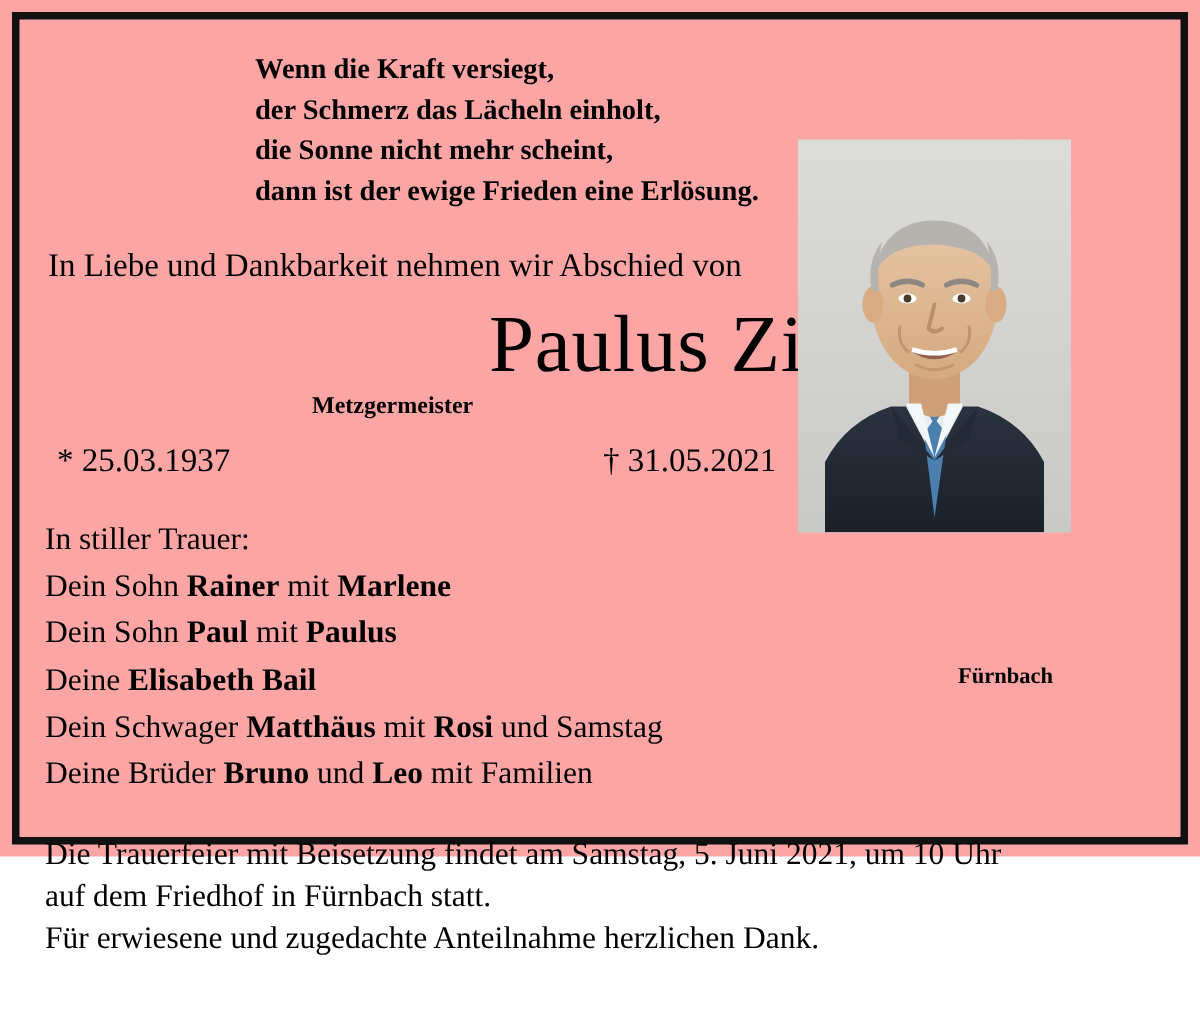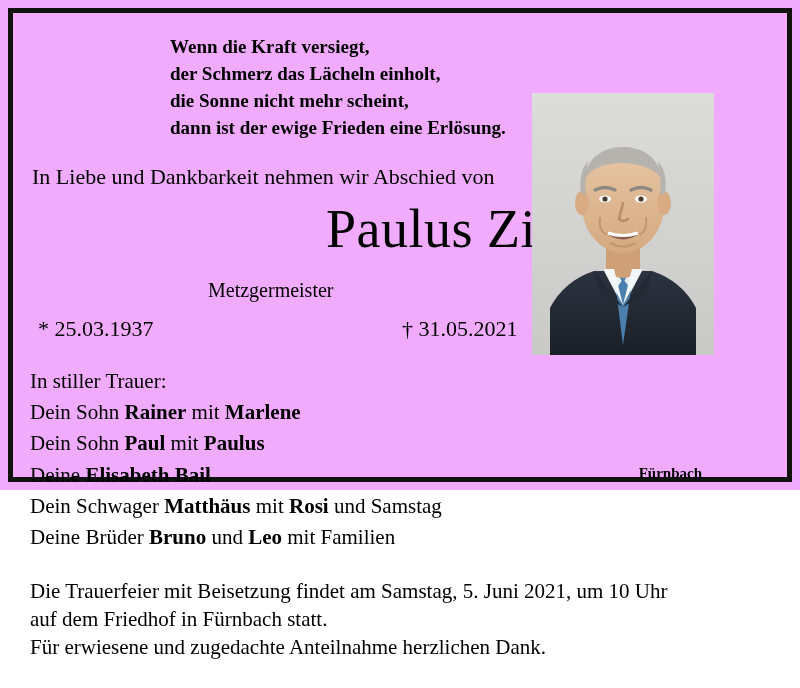--- a/index.html
+++ b/index.html
@@ -10,23 +10,23 @@
   body {
     width: 800px;
     height: 688px;
     font-family: "Liberation Serif", serif;
     color: #000000;
     overflow: hidden;
   }
   .page {
     position: relative;
     width: 800px;
-    height: 490px;
+    height: 571px;
     box-sizing: border-box;
-    background: #f0abfc;
+    background: #fca5a5;
   }
   .border-frame {
     position: absolute;
     left: 8px;
     top: 8px;
     right: 8px;
     bottom: 8px;
     border: 5px solid #111111;
     box-sizing: border-box;
   }
@@ -61,23 +61,23 @@
   .name {
     font-size: 54px;
     text-align: center;
     margin-left: 105px;
     margin-top: 10px;
     letter-spacing: 0.5px;
     line-height: 1.1;
   }
 
   .profession {
-    font-size: 20px;
-    font-weight: normal;
-    margin-top: 20px;
+    font-size: 16px;
+    font-weight: bold;
+    margin-top: 3px;
     margin-left: 178px;
   }
 
   .dates {
     position: relative;
     margin-top: 14px;
     font-size: 22px;
     height: 28px;
   }
   .dates .birth {

